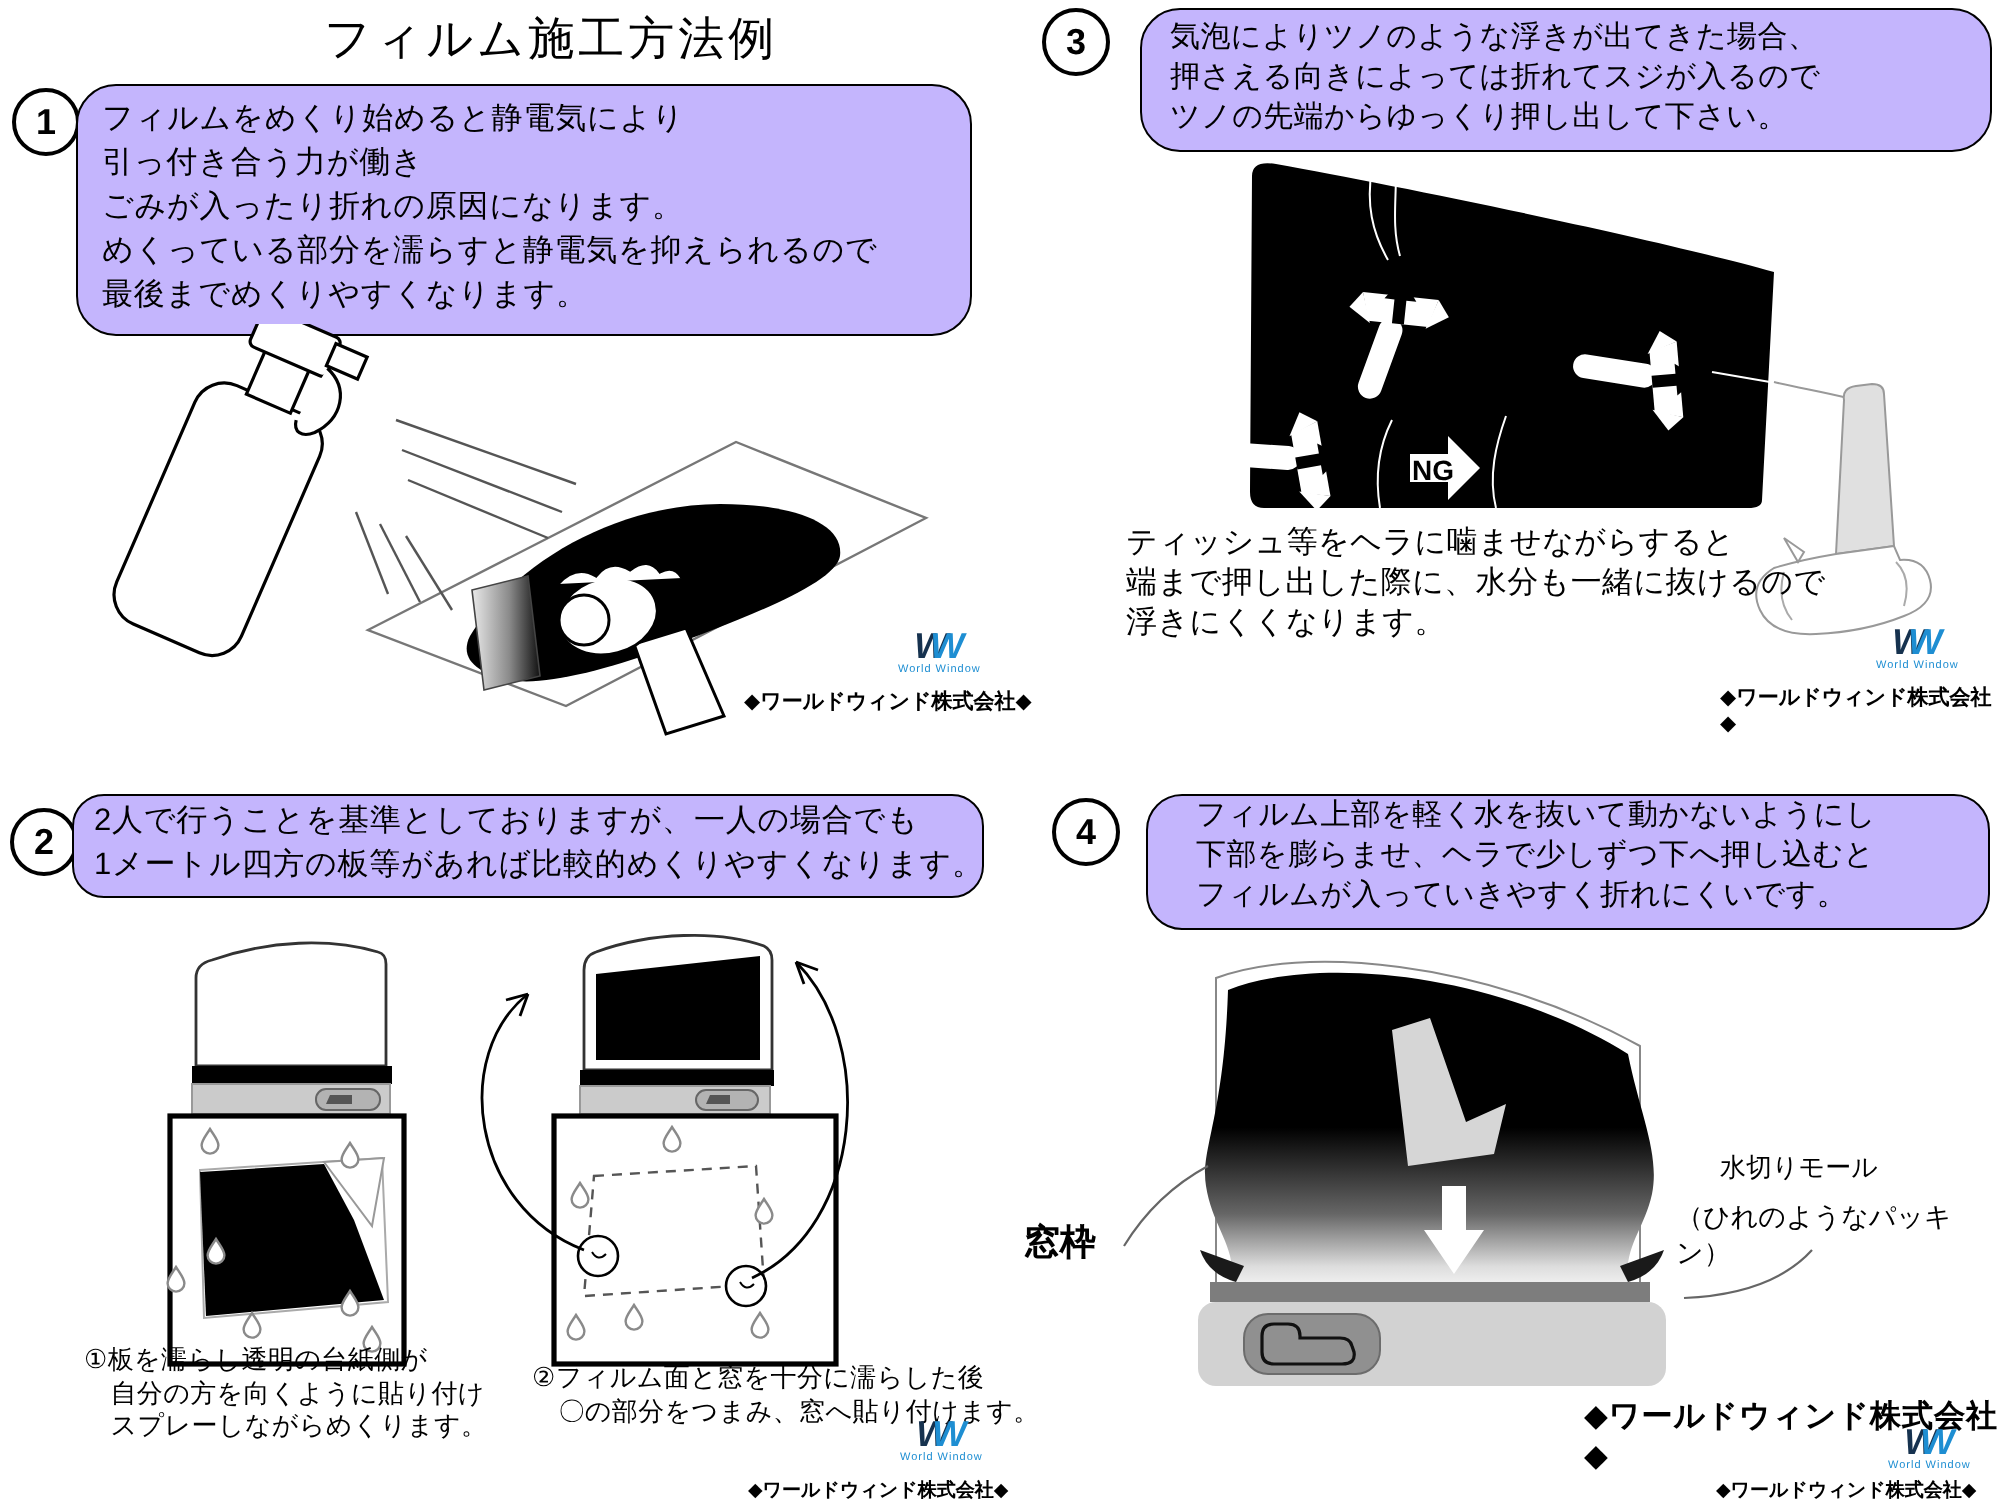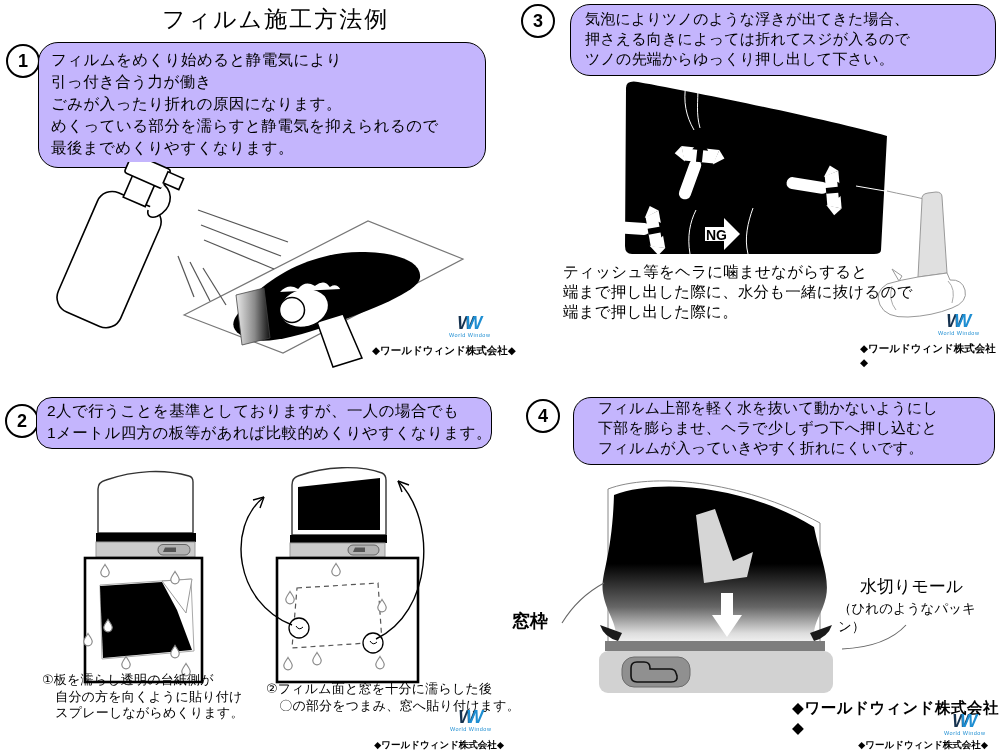--- a/index.html
+++ b/index.html
@@ -10,21 +10,21 @@
   .numcircle{width:30px;height:30px;border:2px solid #000;border-radius:50%;
              display:flex;align-items:center;justify-content:center;
              font-size:18px;font-weight:600;background:#fff;}
   .bubble{border:1.6px solid #000;border-radius:20px;background:#c4b5fd;box-sizing:border-box;}
   .line{white-space:pre;}
   .t15{font-size:15.5px;line-height:22px;letter-spacing:0.4px;}
   .t15b{font-size:15px;line-height:20px;letter-spacing:0.2px;}
   .note{font-size:15.5px;line-height:20px;letter-spacing:0.2px;}
   .cap{font-size:13px;line-height:16.5px;letter-spacing:0.2px;}
   .label-bold{font-size:18px;font-weight:700;}
-  .label-md{font-size:17px;}
+  .label-md{font-size:13px;}
   .label-sm{font-size:13.5px;}
   .company-big{font-size:15.5px;font-weight:700;letter-spacing:0.5px;}
   .company-sm{font-size:10.5px;font-weight:700;}
   .company-xs{font-size:9.5px;font-weight:700;}
   .logo{text-align:center;line-height:1;}
   .logo-mark{font-size:18px;font-weight:800;font-style:italic;letter-spacing:0;}
   .logo-mark .w1{color:#16324f;margin-right:-9px;}
   .logo-mark .w2{color:#1e8ed2;}
   .logo-cap{font-size:5.5px;color:#1e8ed2;letter-spacing:0.5px;margin-top:1px;}
   svg{display:block;}
@@ -129,21 +129,21 @@
 
     <path d="M382,140 Q381,134 388,133 L396,132 Q402,132 402,137 L407,213 L378,217 Z" fill="#e0e0e0" stroke="#999" stroke-width="1"></path>
     <path d="M347,224 Q334,232 340,245 Q346,258 368,257 Q392,256 412,248 Q428,242 425,230 Q422,219 410,220 L407,213 L378,217 Q360,220 347,224 Z" fill="#fff" stroke="#999" stroke-width="1"></path>
     <path d="M362,216 L352,209 L359,221 Z" fill="#fff" stroke="#999" stroke-width="1"></path>
     <path d="M352,226 Q348,240 356,250 M408,221 Q416,229 412,243" fill="none" stroke="#aaa" stroke-width="1"></path>
   </svg>
 
   <div class="abs" style="left:563px;top:262px;">
     <div class="line note">ティッシュ等をヘラに噛ませながらすると</div>
     <div class="line note">端まで押し出した際に、水分も一緒に抜けるので</div>
-    <div class="line note">端まで押し出した際に。</div>
+    <div class="line note">浮きにくくなります。</div>
   </div>
 
   <div class="abs logo" style="left:938px;top:312px;">
     <div class="logo-mark"><span class="w1">W</span><span class="w2">W</span></div>
     <div class="logo-cap">World Window</div>
   </div>
   <div class="abs company-sm" style="left:860px;top:342px;">◆ワールドウィンド株式会社◆</div>
 
   <div class="abs numcircle" style="left:5px;top:404px;">2</div>
   <div class="abs bubble" style="left:36px;top:397px;width:456px;padding:2px 10px 4px 10px;border-radius:16px;">

